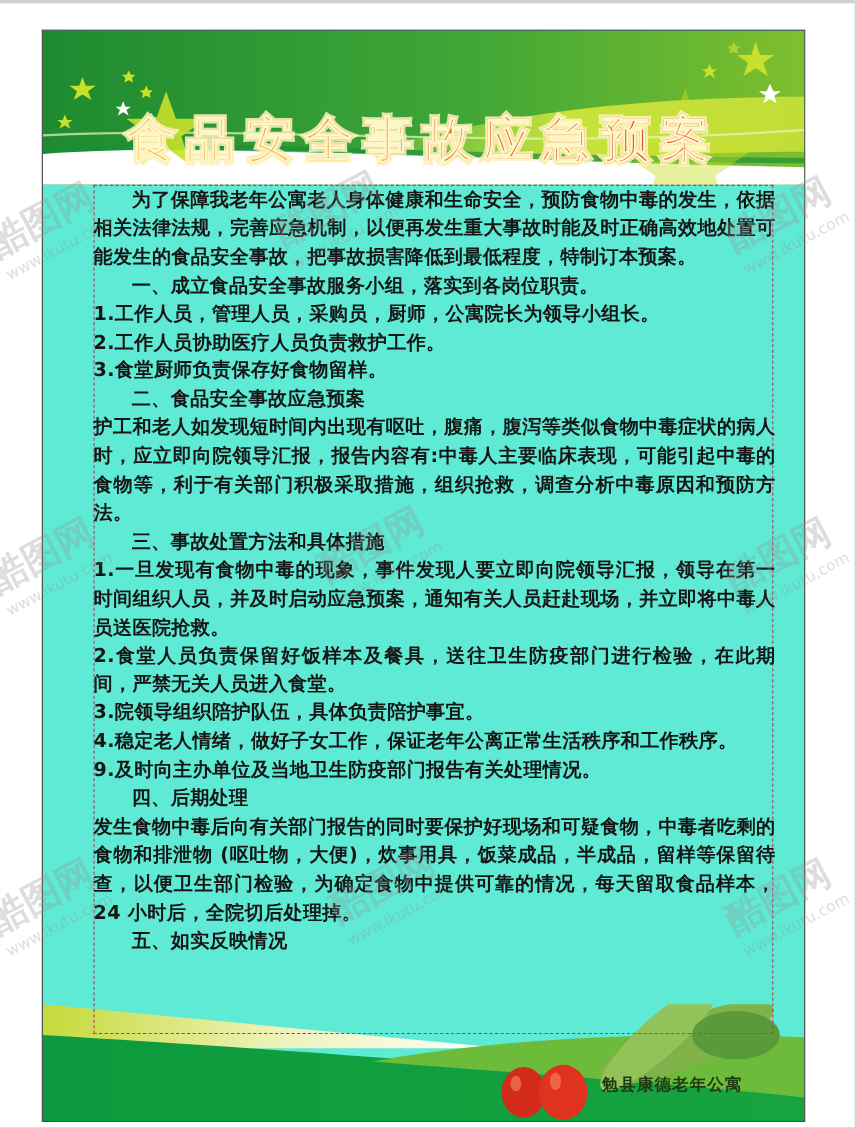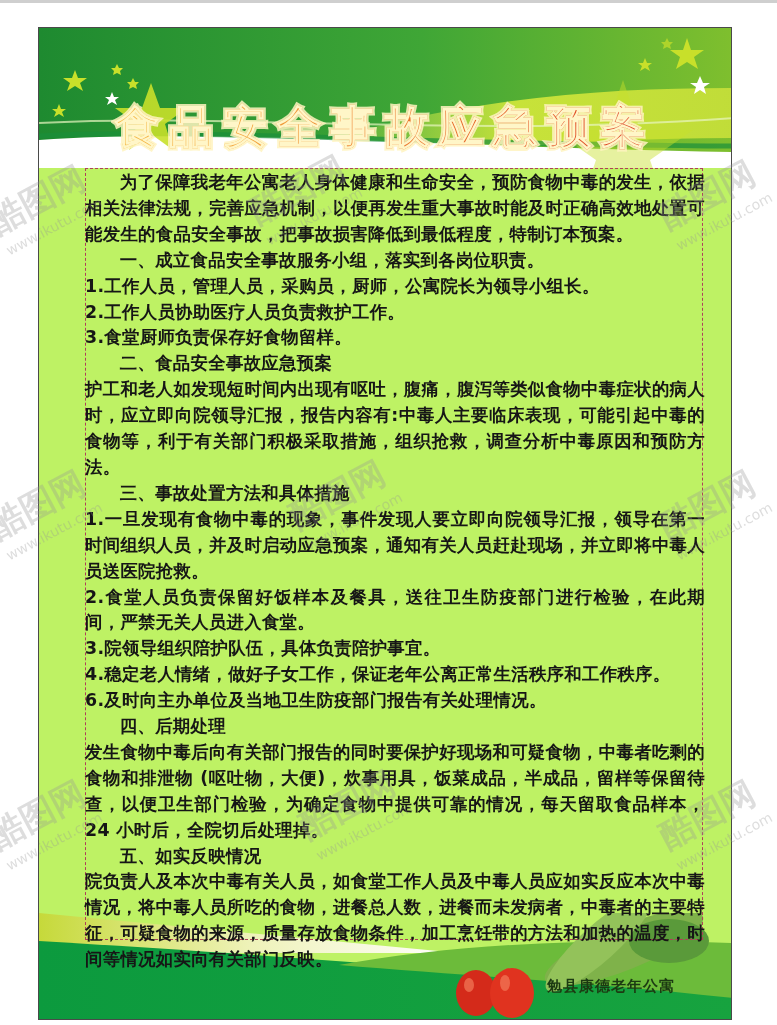--- a/index.html
+++ b/index.html
@@ -5,21 +5,21 @@
   html, body { margin: 0; padding: 0; }
   body {
     width: 777px; height: 1025px; position: relative; overflow: hidden;
     background: #ffffff;
     font-family: "DejaVu Sans", "Liberation Sans", sans-serif;
   }
   .top-bar { position: absolute; left: 0; top: 0; width: 777px; height: 3px; background: #cfcfcf; }
 
   .poster {
     position: absolute; left: 38px; top: 27px; width: 694px; height: 993px;
-    background: #bef264; overflow: hidden;
+    background: #5eead4; overflow: hidden;
     border: 1px solid #4a4a4a; box-sizing: border-box;
   }
 
   
   .header { position: absolute; left: 0; top: 0; width: 100%; height: 140px; }
   .header svg { position: absolute; left: 0; top: 0; }
   .title {
     position: absolute; left: 0; top: 70px; width: 100%; text-align: center;
     font-family: "DejaVu Serif", "Liberation Serif", serif;
     font-size: 44px; font-weight: bold; letter-spacing: 10px;
@@ -156,27 +156,26 @@
     <p>3.食堂厨师负责保存好食物留样。</p>
 
     <p class="heading">二、食品安全事故应急预案</p>
     <p>护工和老人如发现短时间内出现有呕吐，腹痛，腹泻等类似食物中毒症状的病人时，应立即向院领导汇报，报告内容有:中毒人主要临床表现，可能引起中毒的食物等，利于有关部门积极采取措施，组织抢救，调查分析中毒原因和预防方法。</p>
 
     <p class="heading">三、事故处置方法和具体措施</p>
     <p>1.一旦发现有食物中毒的现象，事件发现人要立即向院领导汇报，领导在第一时间组织人员，并及时启动应急预案，通知有关人员赶赴现场，并立即将中毒人员送医院抢救。</p>
     <p>2.食堂人员负责保留好饭样本及餐具，送往卫生防疫部门进行检验，在此期间，严禁无关人员进入食堂。</p>
     <p>3.院领导组织陪护队伍，具体负责陪护事宜。</p>
     <p>4.稳定老人情绪，做好子女工作，保证老年公离正常生活秩序和工作秩序。</p>
-    <p>6.及时向主办单位及当地卫生防疫部门报告有关处理情况。</p>
+    <p>9.及时向主办单位及当地卫生防疫部门报告有关处理情况。</p>
 
     <p class="heading">四、后期处理</p>
     <p>发生食物中毒后向有关部门报告的同时要保护好现场和可疑食物，中毒者吃剩的食物和排泄物 (呕吐物，大便)，炊事用具，饭菜成品，半成品，留样等保留待查，以便卫生部门检验，为确定食物中提供可靠的情况，每天留取食品样本，24 小时后，全院切后处理掉。</p>
 
     <p class="heading">五、如实反映情况</p>
-    <p>院负责人及本次中毒有关人员，如食堂工作人员及中毒人员应如实反应本次中毒情况，将中毒人员所吃的食物，进餐总人数，进餐而未发病者，中毒者的主要特征，可疑食物的来源，质量存放食物条件，加工烹饪带的方法和加热的温度，时间等情况如实向有关部门反映。</p>
   </div>
 </div>
 
 <div class="wm" style="left:-10px; top:175px;"><span>酷图网</span><small>www.ikutu.com</small></div>
 <div class="wm" style="left:250px; top:165px;"><span>酷图网</span><small>www.ikutu.com</small></div>
 <div class="wm" style="left:660px; top:170px;"><span>酷图网</span><small>www.ikutu.com</small></div>
 <div class="wm" style="left:-10px; top:480px;"><span>酷图网</span><small>www.ikutu.com</small></div>
 <div class="wm" style="left:290px; top:470px;"><span>酷图网</span><small>www.ikutu.com</small></div>
 <div class="wm" style="left:660px; top:480px;"><span>酷图网</span><small>www.ikutu.com</small></div>
 <div class="wm" style="left:-10px; top:790px;"><span>酷图网</span><small>www.ikutu.com</small></div>

